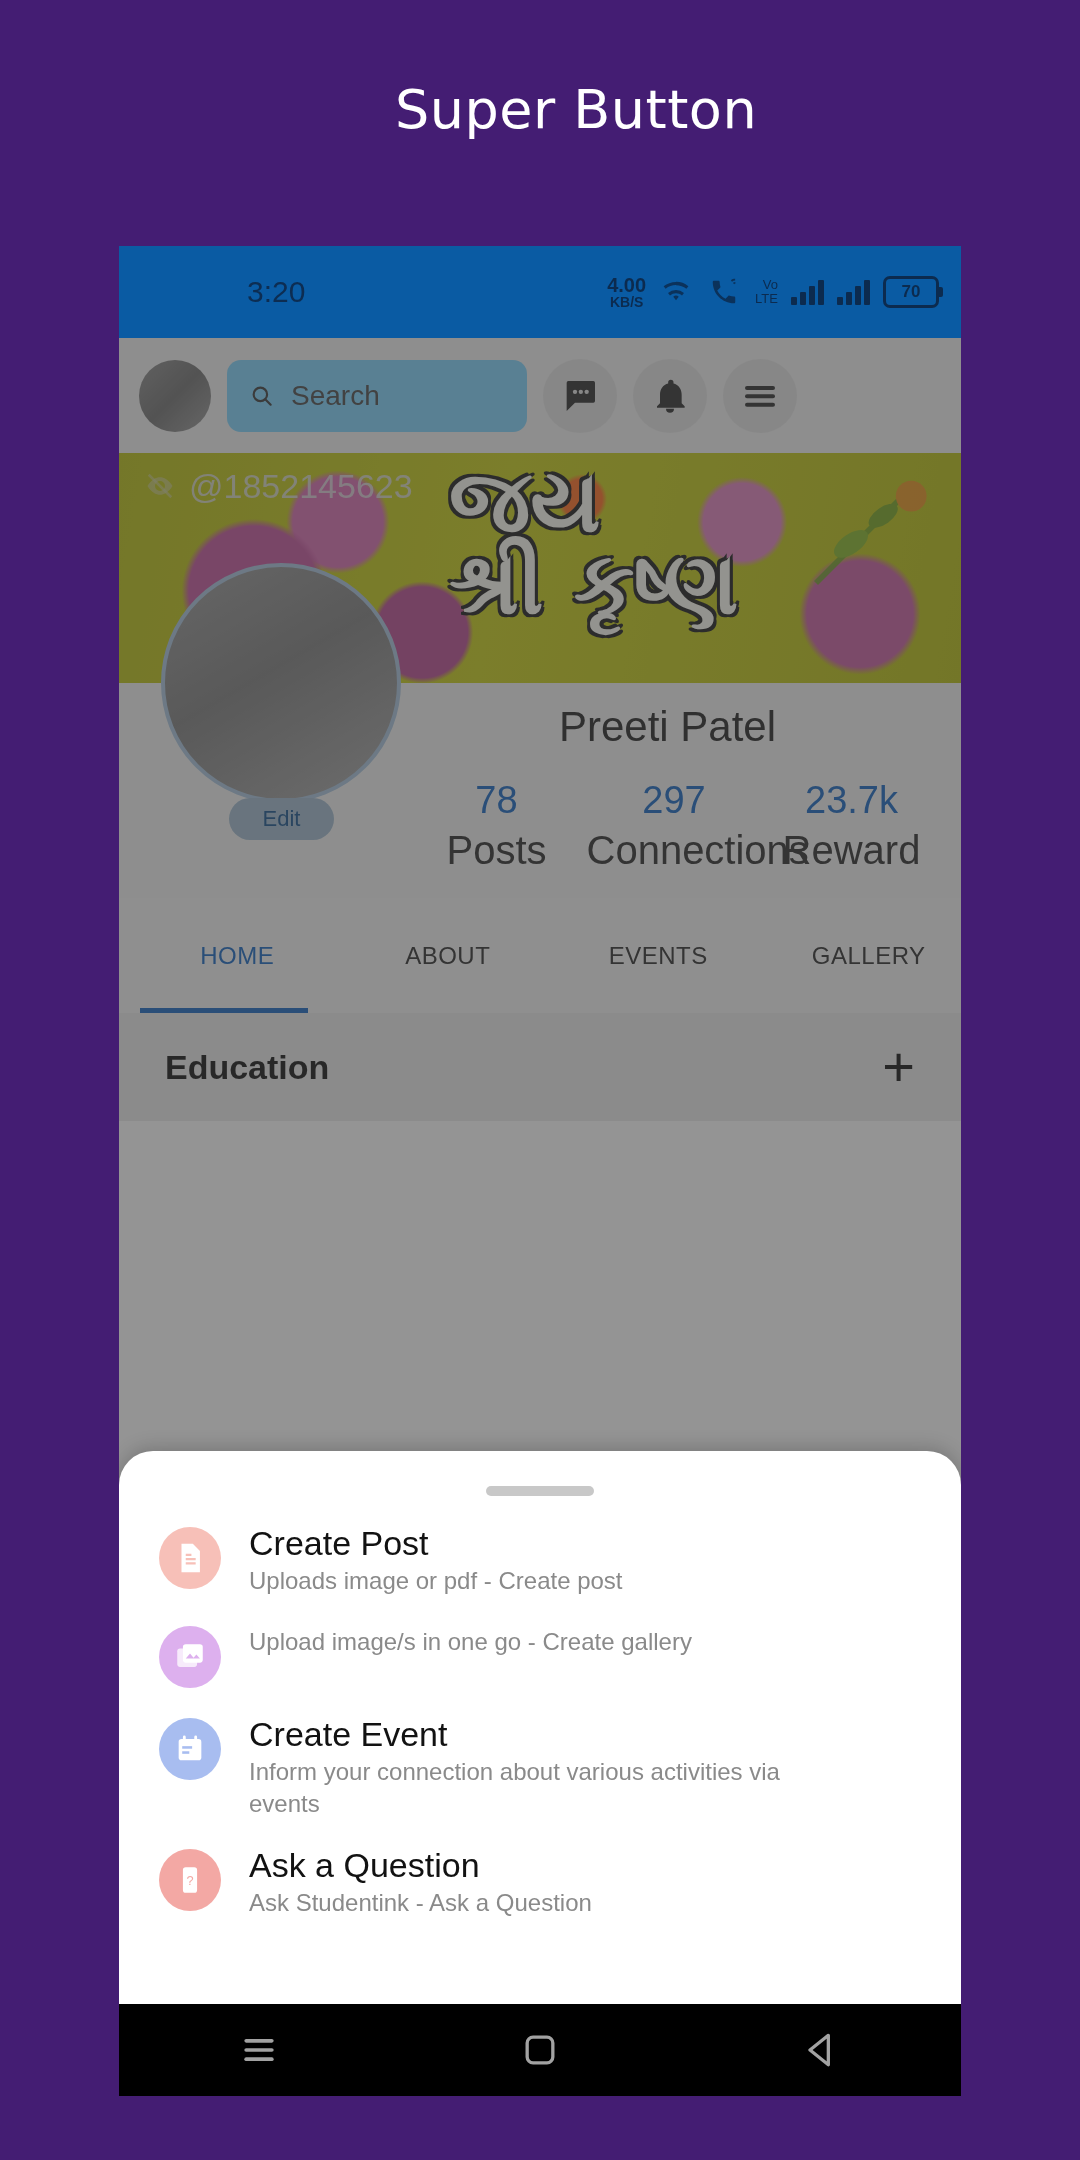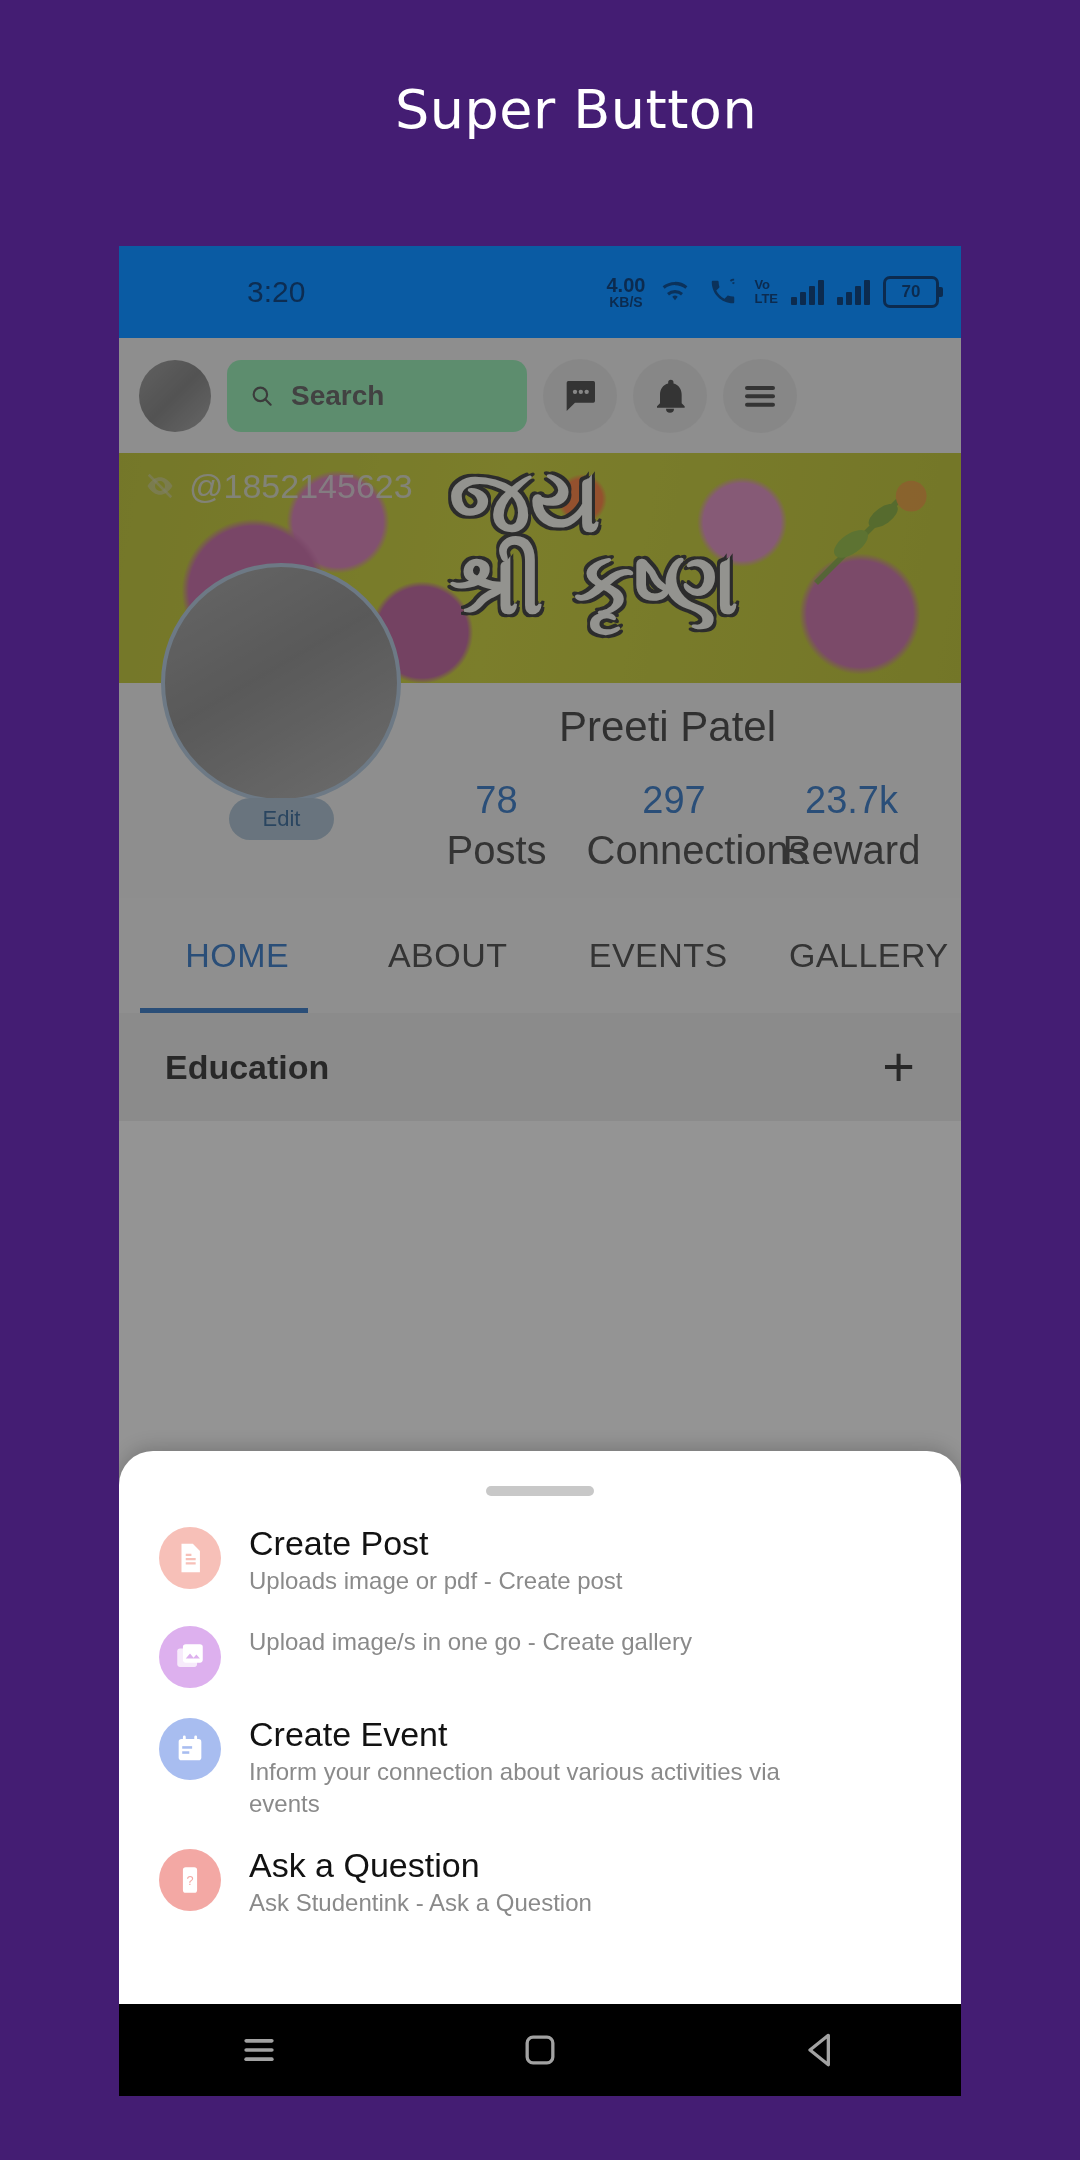--- a/index.html
+++ b/index.html
@@ -72,24 +72,24 @@
     align-items: center;
     line-height: 1;
     color: #0c2b4f;
     font-weight: bold;
   }
   .net-speed .v { font-size: 20px; }
   .net-speed .u { font-size: 14px; }
   .volte {
     display: flex;
     flex-direction: column;
-    align-items: flex-start;
+    align-items: flex-end;
     line-height: 1.05;
     color: #0c2b4f;
-    font-weight: bold;
+    font-weight: normal;
     font-size: 13px;
   }
   .bars { display: flex; align-items: flex-end; gap: 3px; height: 26px; }
   .bars i { display:block; width: 6px; background: #0c2b4f; border-radius: 1px; }
   .bars i:nth-child(1){height:8px}
   .bars i:nth-child(2){height:13px}
   .bars i:nth-child(3){height:19px}
   .bars i:nth-child(4){height:25px}
   .battery {
     position: relative;
@@ -133,28 +133,27 @@
     gap: 16px;
   }
   .avatar-sm {
     width: 72px; height: 72px; border-radius: 50%;
     background: linear-gradient(135deg,#8d8d8d 0%,#6f6f6f 50%,#9a9a9a 100%);
     flex: 0 0 auto;
   }
   .searchbox {
     flex: 1 1 auto;
     height: 72px;
-    background: #86efac;
+    background: #7dd3fc;
     border-radius: 14px;
     display: flex;
     align-items: center;
     padding: 0 22px;
     gap: 16px;
     max-width: 256px;
-    font-weight: bold;
   }
   .search-ic { width: 26px; height: 26px; flex:0 0 auto; }
   .search-ph { color: #4a4a4a; font-size: 28px; }
   .circ-btn {
     width: 74px; height: 74px; border-radius: 50%;
     background: #e3e3e3;
     display: flex; align-items: center; justify-content: center;
     flex: 0 0 auto;
   }
 
@@ -255,21 +254,21 @@
     left: 0; top: 560px;
     width: 842px; height: 115px;
     background: #f4f4f4;
     display: flex;
     align-items: center;
     border-bottom: 1px solid #dcdcdc;
   }
   .tab {
     flex: 1 1 0;
     text-align: center;
-    font-size: 34px;
+    font-size: 24px;
     color: #2a2a2a;
     position: relative;
     height: 100%;
     display: flex; align-items: center; justify-content: center;
     letter-spacing: 0.5px;
     padding-left: 26px;
   }
   .tab.active { color: #1565c0; }
   .tab.active::after {
     content: "";

